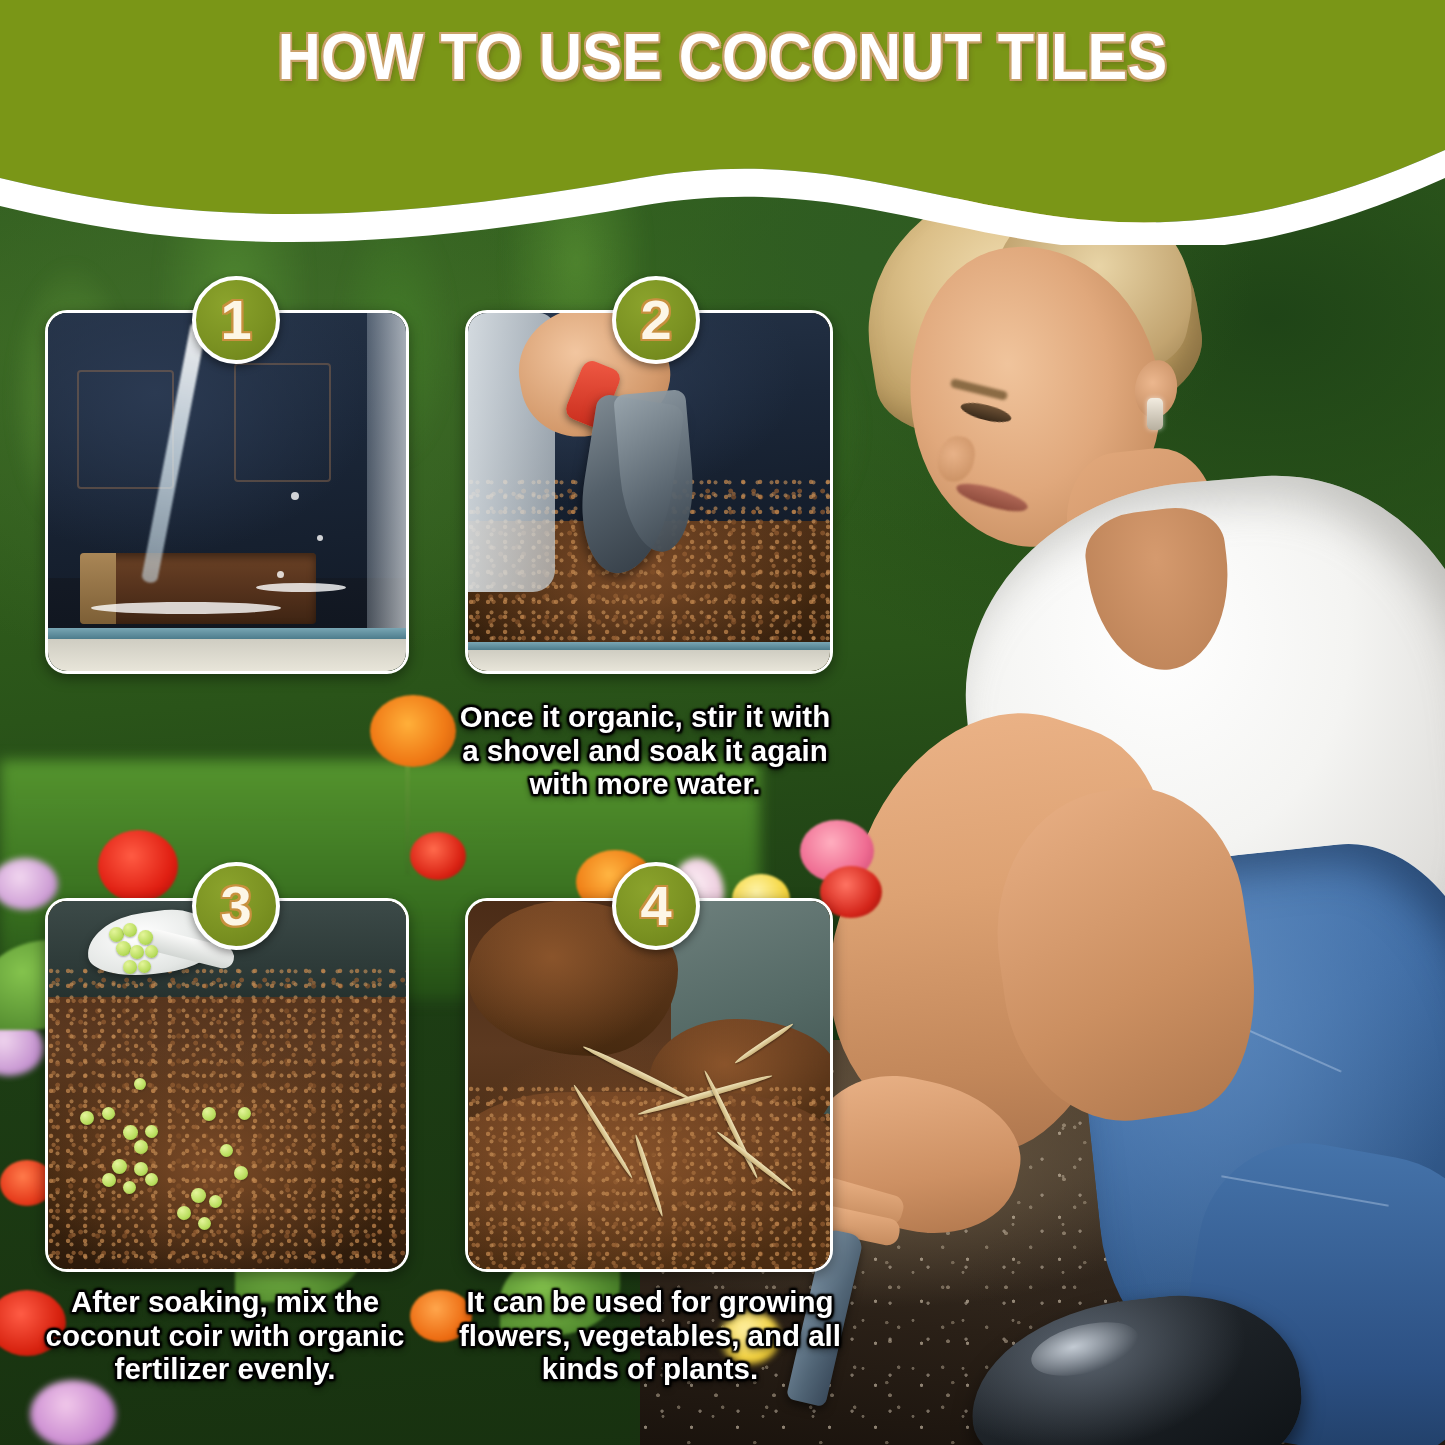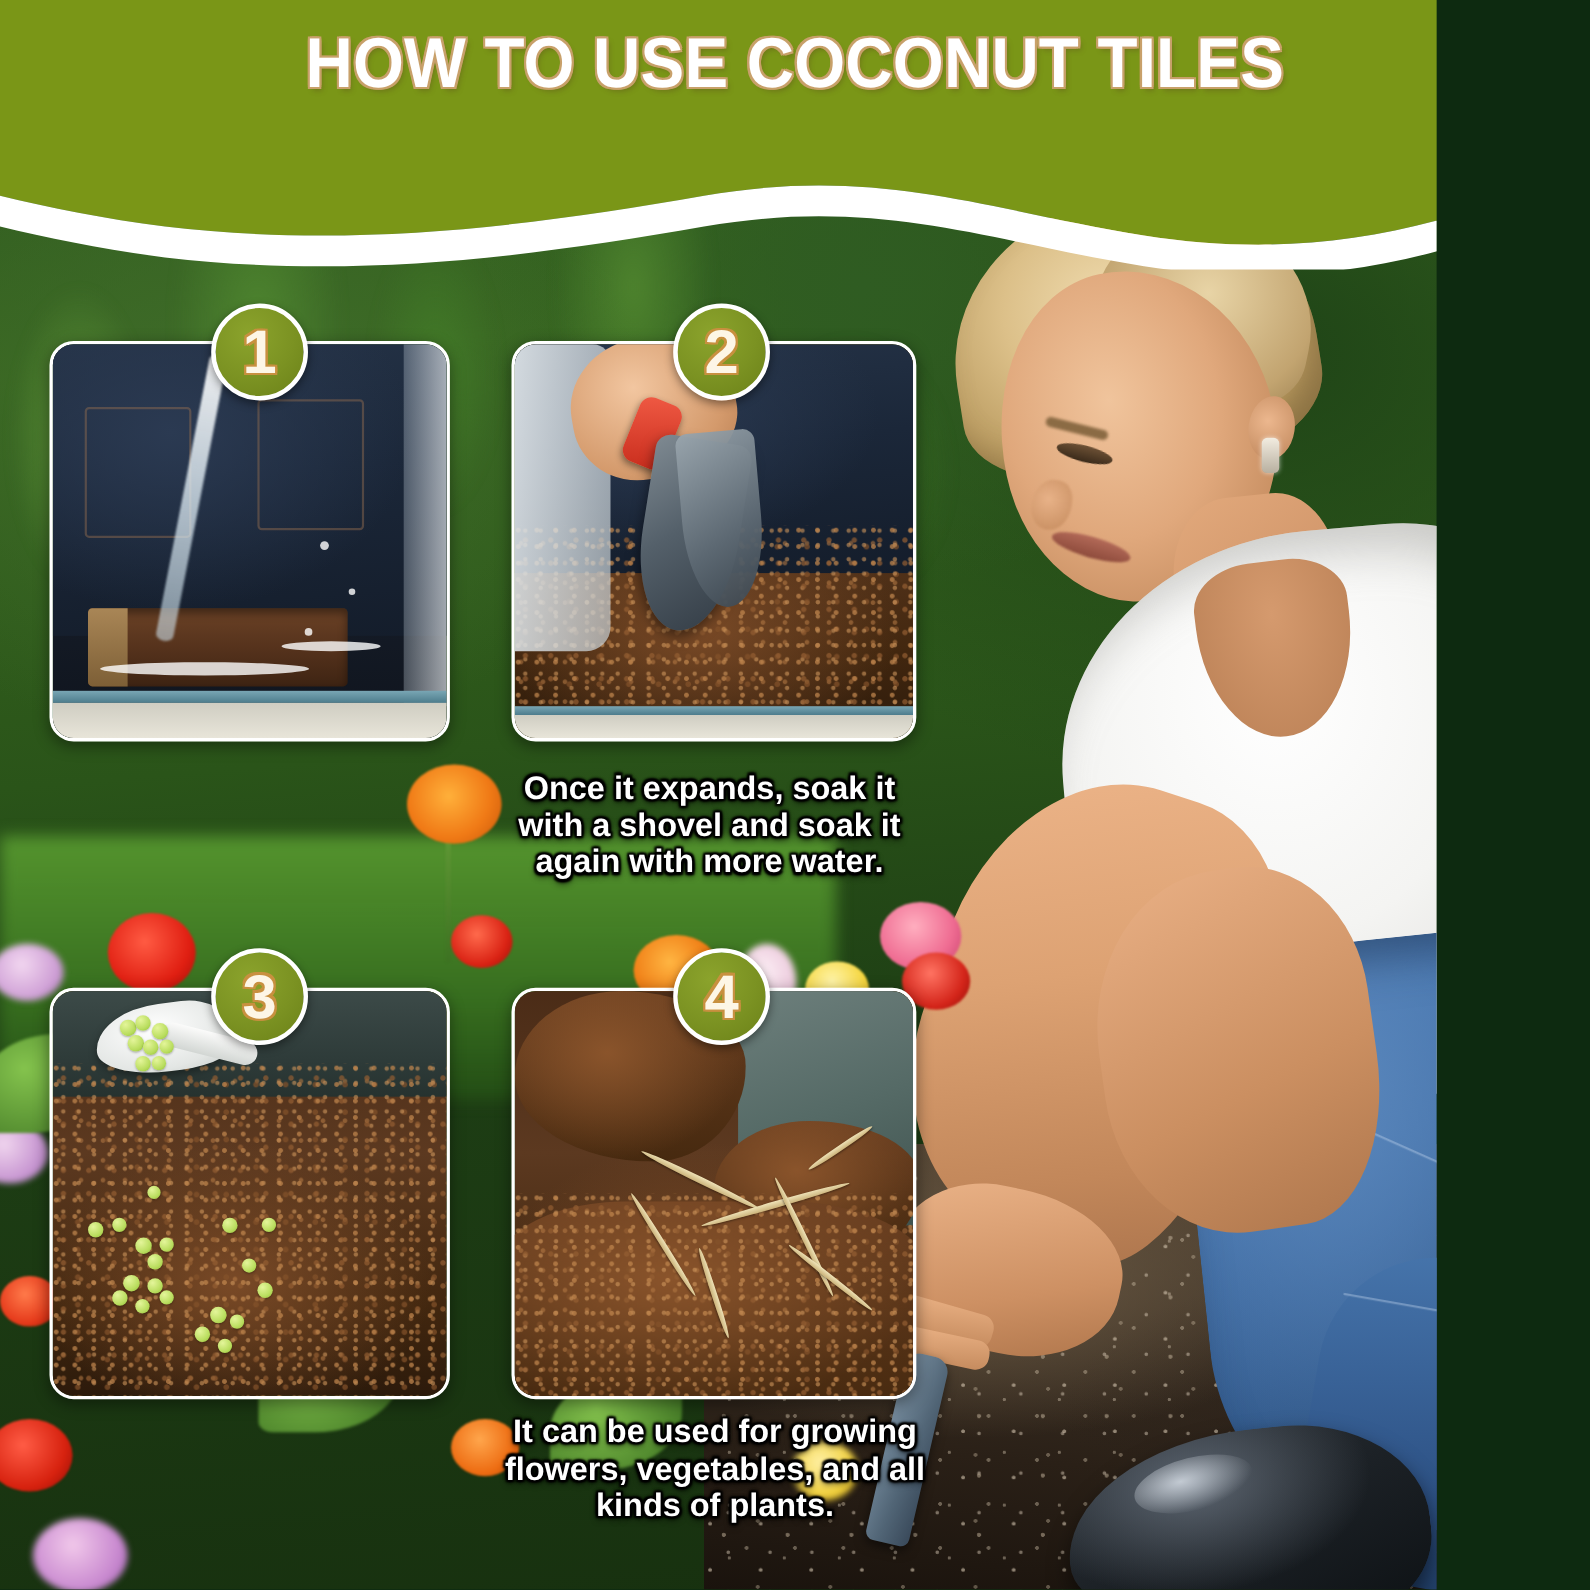--- a/index.html
+++ b/index.html
@@ -1,21 +1,21 @@
 <!DOCTYPE html>
 <html><head>
 <meta charset="utf-8">
 <style>
   html,body{margin:0;padding:0;}
   body{
     width:1445px;height:1445px;overflow:hidden;
     font-family:"Liberation Sans","DejaVu Sans",sans-serif;
     background:#0d2a10;
   }
-  .stage{position:relative;width:1306px;height:1445px;overflow:hidden;}
+  .stage{position:relative;width:1445px;height:1445px;overflow:hidden;}
 
   
   .photo{position:absolute;inset:0;}
   .bg-base{
     position:absolute;inset:0;
     background:
       radial-gradient(ellipse 48% 34% at 16% 26%, #3f6b2a 0%, rgba(63,107,42,0) 62%),
       radial-gradient(ellipse 42% 30% at 60% 18%, #2f5c22 0%, rgba(47,92,34,0) 64%),
       radial-gradient(ellipse 58% 40% at 88% 22%, #1f4417 0%, rgba(31,68,23,0) 70%),
       linear-gradient(175deg,#2c5520 0%,#37661f 22%,#2a5419 46%,#1d3d14 66%,#17300f 100%);
@@ -379,21 +379,21 @@
       <div class="coir-grain" style="top:46%;height:54%;"></div>
       <div class="pot-edge"></div>
       <div class="hand2"></div>
       <div class="trowel-handle"></div>
       <div class="trowel-blade"></div>
       <div class="trowel-blade2"></div>
       <div class="tub-rim" style="bottom:6%;height:2%;"></div>
       <div class="tub-floor" style="height:6%;"></div>
     </div>
   </div>
-  <div class="caption" style="left:455px;top:700px;width:380px;">Once it expands, soak it with a shovel and soak it again with more water.</div>
+  <div class="caption" style="left:455px;top:700px;width:380px;">Once it organic, stir it with a shovel and soak it again with more water.</div>
 
   <div class="badge" style="left:192px;top:862px;">3</div>
   <div class="card" style="left:45px;top:898px;width:358px;height:368px;">
     <div class="coir">
       <div class="potwall"></div>
       <div class="coir-grain" style="top:18%;height:82%;"></div>
       <div class="scoop"></div>
       <div class="scoop-handle"></div>
       <div class="pellet" style="left:17%;top:7%;width:15px;height:15px;"></div>
       <div class="pellet" style="left:21%;top:6%;width:14px;height:14px;"></div>
@@ -417,20 +417,21 @@
       <div class="pellet" style="left:21%;top:76%;width:13px;height:13px;"></div>
       <div class="pellet" style="left:27%;top:74%;width:13px;height:13px;"></div>
       <div class="pellet" style="left:48%;top:66%;width:13px;height:13px;"></div>
       <div class="pellet" style="left:52%;top:72%;width:14px;height:14px;"></div>
       <div class="pellet" style="left:40%;top:78%;width:15px;height:15px;"></div>
       <div class="pellet" style="left:45%;top:80%;width:13px;height:13px;"></div>
       <div class="pellet" style="left:36%;top:83%;width:14px;height:14px;"></div>
       <div class="pellet" style="left:42%;top:86%;width:13px;height:13px;"></div>
     </div>
   </div>
+  <div class="caption" style="left:25px;top:1285px;width:400px;">After soaking, mix the coconut coir with organic fertilizer evenly.</div>
 
   <div class="badge" style="left:612px;top:862px;">4</div>
   <div class="card" style="left:465px;top:898px;width:362px;height:368px;">
     <div class="coir">
       <div class="potside"></div>
       <div class="coir-clump" style="left:0%;top:0%;width:58%;height:42%;"></div>
       <div class="coir-clump" style="left:50%;top:32%;width:52%;height:34%;"></div>
       <div class="coir-clump" style="left:-4%;top:52%;width:108%;height:52%;border-radius:30% 34% 0 0;"></div>
       <div class="coir-grain" style="top:50%;height:50%;"></div>
       <div class="root" style="left:30%;top:46%;width:120px;height:6px;transform:rotate(26deg);"></div>

